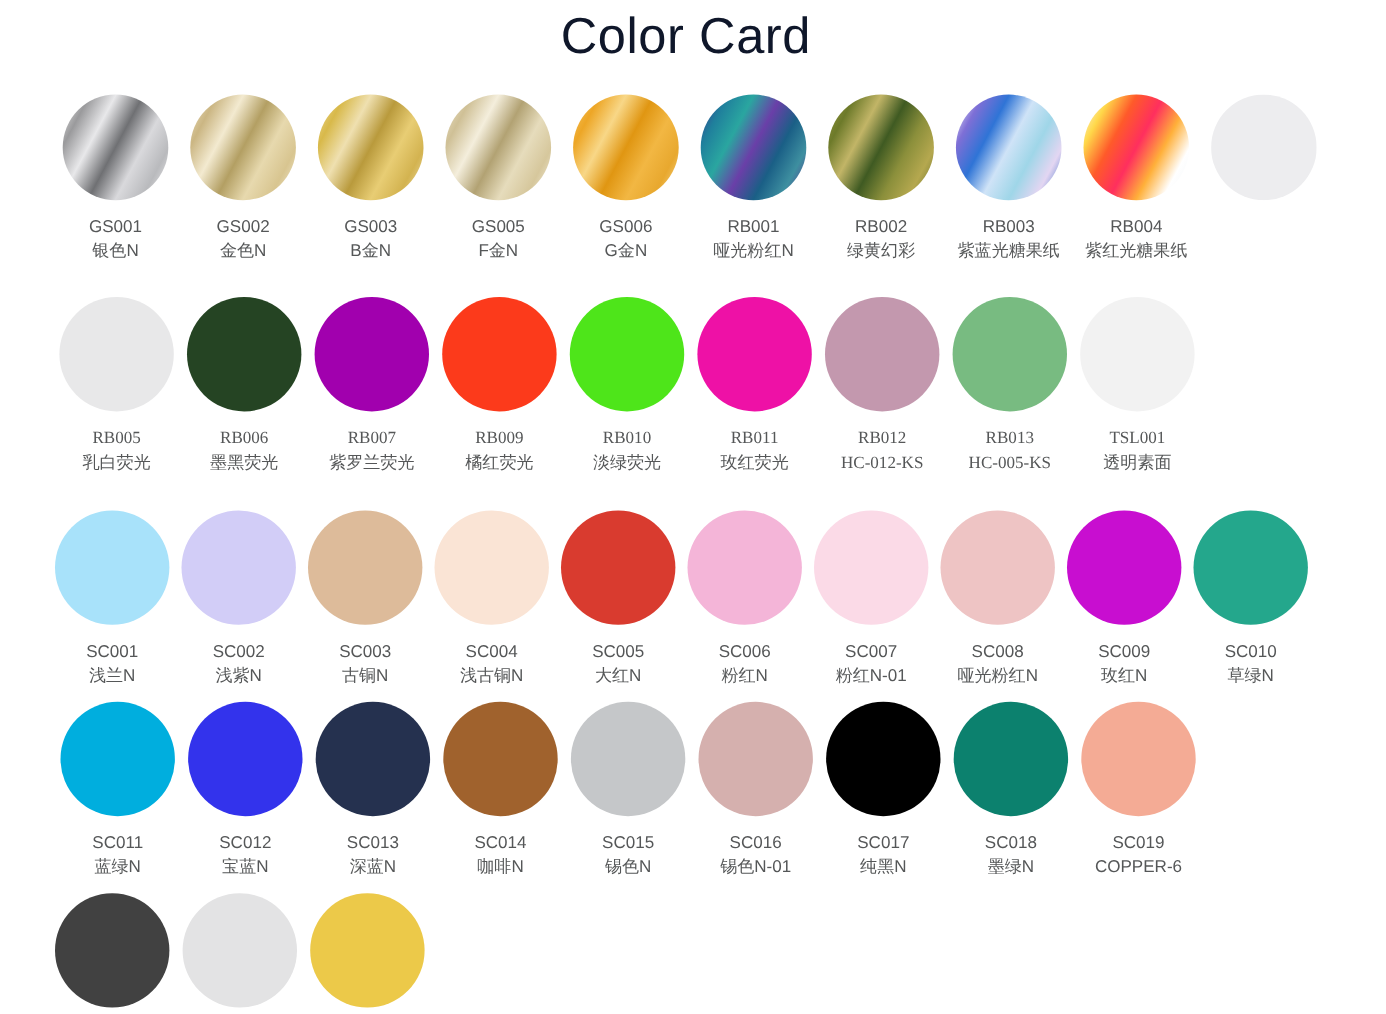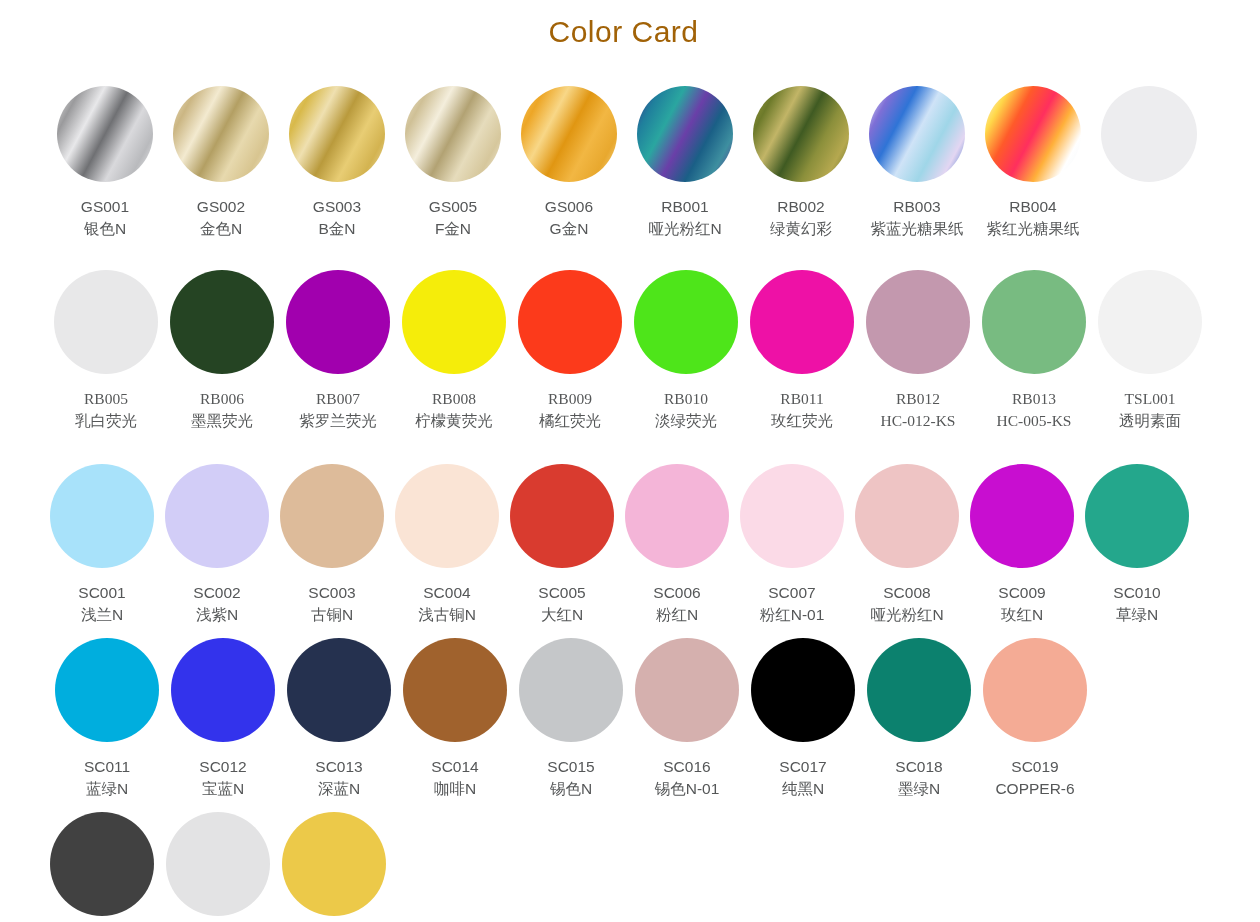--- a/index.html
+++ b/index.html
@@ -24,25 +24,25 @@
     overflow: hidden;
   }
 
   
   .title {
     position: absolute;
     left: 0;
     top: 4px;
     width: 1247px;
     text-align: center;
-    font-size: 30px;
+    font-size: 46px;
     line-height: 56px;
     font-weight: 400;
     letter-spacing: 0.5px;
-    color: #a16207;
+    color: #0f172a;
     white-space: nowrap;
   }
 
   
   .row {
     position: absolute;
     display: flex;
     align-items: flex-start;
   }
 
@@ -185,27 +185,20 @@
         </div>
       </div>
       <div class="cell">
         <div class="swatch" style="width: 104px; height: 104px; background: rgb(161, 0, 174);"></div>
         <div class="labels">
           <span class="code">RB007</span>
           <span class="name">紫罗兰荧光</span>
         </div>
       </div>
       <div class="cell">
-        <div class="swatch" style="width: 104px; height: 104px; background: rgb(245, 237, 10);"></div>
-        <div class="labels">
-          <span class="code">RB008</span>
-          <span class="name">柠檬黄荧光</span>
-        </div>
-      </div>
-      <div class="cell">
         <div class="swatch" style="width: 104px; height: 104px; background: rgb(252, 58, 27);"></div>
         <div class="labels">
           <span class="code">RB009</span>
           <span class="name">橘红荧光</span>
         </div>
       </div>
       <div class="cell">
         <div class="swatch" style="width: 104px; height: 104px; background: rgb(78, 229, 26);"></div>
         <div class="labels">
           <span class="code">RB010</span>

